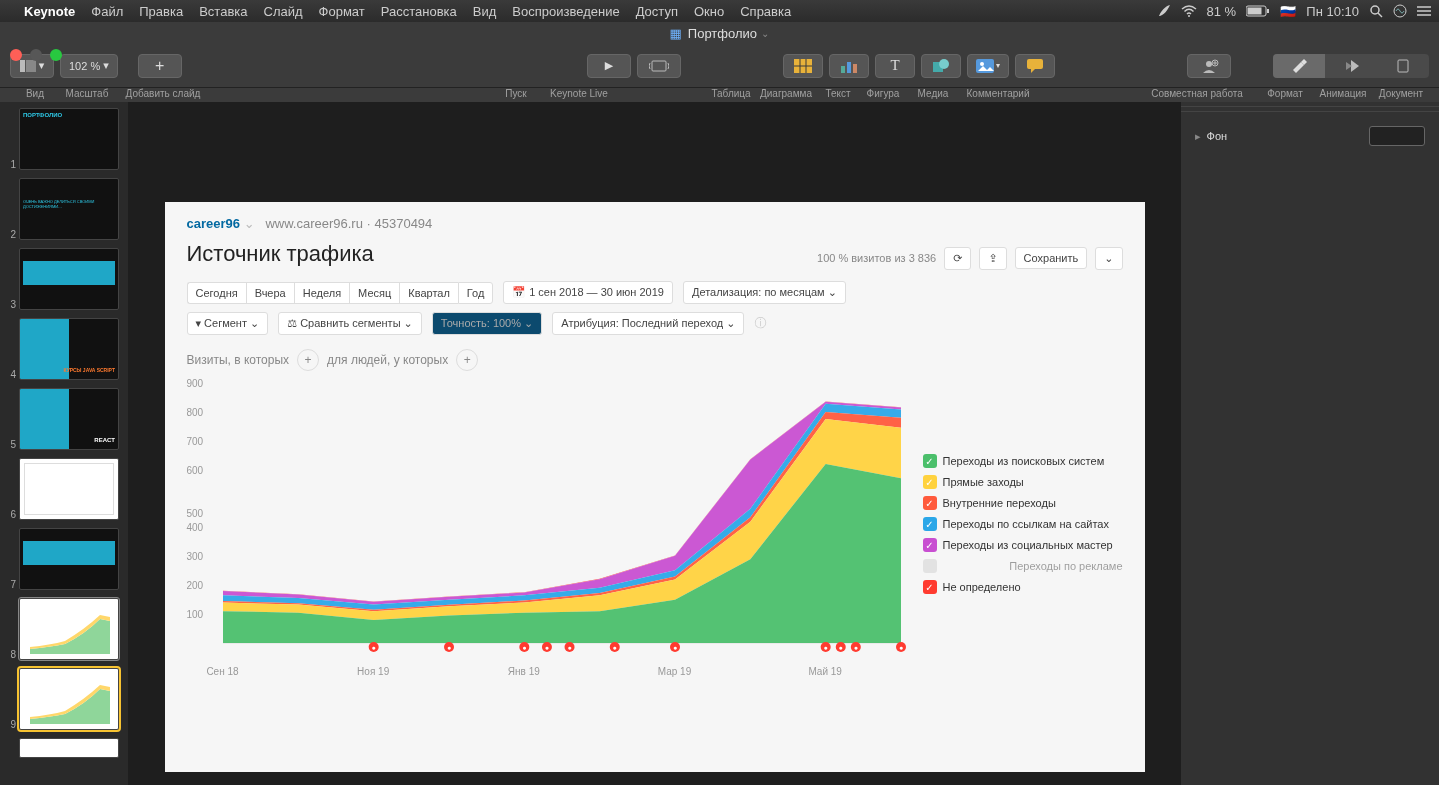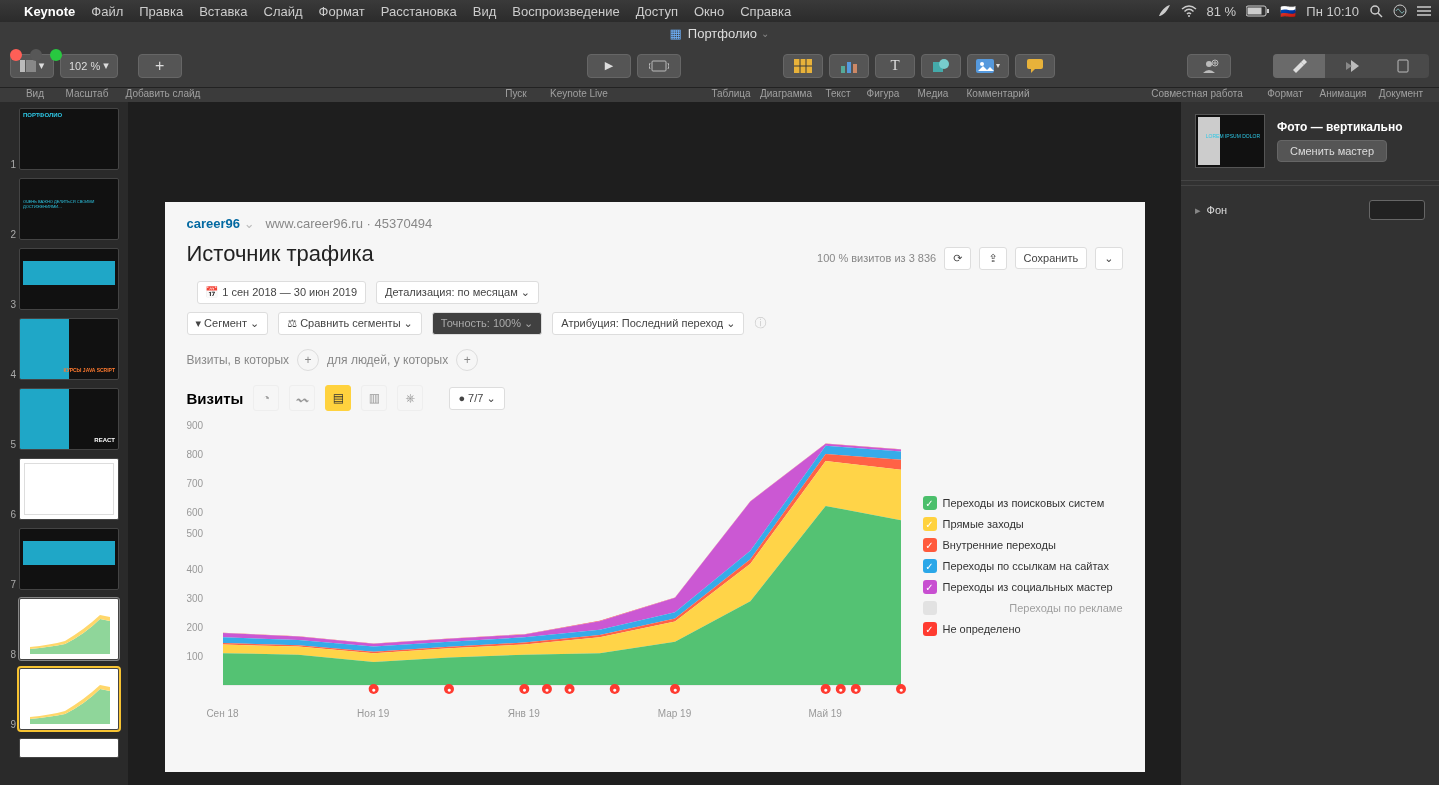--- a/index.html
+++ b/index.html
@@ -363,51 +363,49 @@
           <div class="sl-title">Источник трафика</div>
           <div class="sl-right">
             <span>100 % визитов из 3 836</span>
             <span class="pill">⟳</span>
             <span class="pill">⇪</span>
             <span class="pill">Сохранить</span>
             <span class="pill">⌄</span>
           </div>
         </div>
         <div class="pillrow">
+          <div class="group">
+            <span class="pill">Сегодня</span>
+            <span class="pill">Вчера</span>
+            <span class="pill">Неделя</span>
+            <span class="pill">Месяц</span>
+            <span class="pill">Квартал</span>
+            <span class="pill">Год</span>
+          </div>
           <div class="gap"></div>
           <span class="pill">📅 <span>1 сен 2018 — 30 июн 2019</span></span>
           <div class="gap"></div>
           <span class="pill"><span>Детализация: по месяцам</span> ⌄</span>
         </div>
         <div class="pillrow">
           <span class="pill">▾ <span>Сегмент</span> ⌄</span>
           <div class="gap"></div>
           <span class="pill">⚖ <span>Сравнить сегменты</span> ⌄</span>
           <div class="gap"></div>
-          <span class="pill pillmuted" style="background:#404040"><span>Точность: 100%</span> ⌄</span>
+          <span class="pill pillmuted" style="background:#0c4a6e"><span>Точность: 100%</span> ⌄</span>
           <div class="gap"></div>
           <span class="pill"><span>Атрибуция: Последний переход</span> ⌄</span>
           <div class="gap"></div>
           <span style="color:#ccc">ⓘ</span>
         </div>
         <div class="filterrow">
           <span style="color:#888">Визиты, в которых</span>
           <span class="addbtn">+</span>
           <span style="color:#888">для людей, у которых</span>
           <span class="addbtn">+</span>
-        </div>
-        <div class="metricrow">
-          <span class="metric-title">Визиты</span>
-          <span class="mbtn">◔</span>
-          <span class="mbtn">〰</span>
-          <span class="mbtn active">▤</span>
-          <span class="mbtn">▥</span>
-          <span class="mbtn">⎈</span>
-          <div style="width:6px"></div>
-          <span class="pill">● <span>7/7</span> ⌄</span>
         </div>
 
         <div class="chartwrap">
           <div class="chart" id="chart">
               <svg width="720" height="290" style="position:absolute;left:0;top:0">
                 <line x1="36" y1="266" x2="714" y2="266" stroke="#ddd"></line>
                 <path d="M36 213.7111111111111 L111.33333333333333 217.17777777777778 L186.66666666666666 224.4 L262 219.48888888888888 L337.3333333333333 215.15555555555557 L412.6666666666667 201.86666666666667 L488 178.46666666666667 L563.3333333333334 82.26666666666668 L638.6666666666666 24.48888888888888 L714 30.26666666666668 L714 30.555555555555543 L638.6666666666666 24.77777777777777 L563.3333333333334 82.55555555555554 L488 178.75555555555556 L412.6666666666667 202.15555555555557 L337.3333333333333 215.44444444444446 L262 219.77777777777777 L186.66666666666666 224.6888888888889 L111.33333333333333 217.46666666666667 L36 214 Z" fill="#ff3b30" opacity="0.95"></path>
                 <path d="M36 214 L111.33333333333333 217.46666666666667 L186.66666666666666 224.6888888888889 L262 219.77777777777777 L337.3333333333333 215.44444444444446 L412.6666666666667 202.15555555555557 L488 178.75555555555556 L563.3333333333334 82.55555555555554 L638.6666666666666 24.77777777777777 L714 30.555555555555543 L714 32.57777777777778 L638.6666666666666 26.799999999999983 L563.3333333333334 131.66666666666666 L488 193.2 L412.6666666666667 210.82222222222222 L337.3333333333333 218.33333333333334 L262 222.66666666666669 L186.66666666666666 227.57777777777778 L111.33333333333333 220.93333333333334 L36 218.33333333333334 Z" fill="#c84fd1" opacity="0.95"></path>
                 <path d="M36 218.33333333333334 L111.33333333333333 220.93333333333334 L186.66666666666666 227.57777777777778 L262 222.66666666666669 L337.3333333333333 218.33333333333334 L412.6666666666667 210.82222222222222 L488 193.2 L563.3333333333334 131.66666666666666 L638.6666666666666 26.799999999999983 L714 32.57777777777778 L714 40.66666666666666 L638.6666666666666 34.888888888888914 L563.3333333333334 140.33333333333331 L488 199.55555555555554 L412.6666666666667 216.02222222222224 L337.3333333333333 223.53333333333333 L262 227.86666666666667 L186.66666666666666 232.77777777777777 L111.33333333333333 226.13333333333333 L36 224.11111111111111 Z" fill="#2ba7e8" opacity="0.95"></path>
                 <path d="M36 224.11111111111111 L111.33333333333333 226.13333333333333 L186.66666666666666 232.77777777777777 L262 227.86666666666667 L337.3333333333333 223.53333333333333 L412.6666666666667 216.02222222222224 L488 199.55555555555554 L563.3333333333334 140.33333333333331 L638.6666666666666 34.888888888888914 L714 40.66666666666666 L714 50.7777777777778 L638.6666666666666 42.111111111111086 L563.3333333333334 144.66666666666669 L488 202.44444444444446 L412.6666666666667 218.33333333333334 L337.3333333333333 225.55555555555554 L262 229.3111111111111 L186.66666666666666 234.22222222222223 L111.33333333333333 227.57777777777778 L36 225.55555555555554 Z" fill="#ff5a3c" opacity="0.95"></path>
@@ -433,21 +431,21 @@
                 <text x="653.7333333333332" y="273" font-size="7" fill="#fff" text-anchor="middle">●</text>
                 <circle cx="668.8" cy="270" r="5" fill="#ff3b30"></circle>
                 <text x="668.8" y="273" font-size="7" fill="#fff" text-anchor="middle">●</text>
                 <circle cx="714" cy="270" r="5" fill="#ff3b30"></circle>
                 <text x="714" y="273" font-size="7" fill="#fff" text-anchor="middle">●</text>
               </svg>
               <div class="ylab" style="top:6px">900</div>
               <div class="ylab" style="top:34.888888888888914px">800</div>
               <div class="ylab" style="top:63.77777777777777px">700</div>
               <div class="ylab" style="top:92.66666666666669px">600</div>
-              <div class="ylab" style="top:114px">500</div>
+              <div class="ylab" style="top:136px">500</div>
               <div class="ylab" style="top:150.44444444444446px">400</div>
               <div class="ylab" style="top:179.33333333333334px">300</div>
               <div class="ylab" style="top:208.22222222222223px">200</div>
               <div class="ylab" style="top:237.11111111111111px">100</div>
               <div class="xlab" style="left:36px">Сен 18</div>
               <div class="xlab" style="left:186.66666666666666px">Ноя 19</div>
               <div class="xlab" style="left:337.3333333333333px">Янв 19</div>
               <div class="xlab" style="left:488px">Мар 19</div>
               <div class="xlab" style="left:638.6666666666666px">Май 19</div>
             </div>
@@ -479,30 +477,20 @@
               <div class="legrow" style="">
                 <div class="legchk" style="background:#ff3b30">✓</div>
                 <span>Не определено</span>
               </div>
             </div>
         </div>
       </div>
     </div>
 
     <div class="inspector">
-      <div class="ins-head">
-        <div class="masterthumb">
-          <div style="position:absolute;left:2px;top:2px;width:22px;height:48px;background:#ccc"></div>
-          <div style="position:absolute;right:4px;top:18px;font-size:5px;color:#2ec8e6;line-height:6px">LOREM IPSUM DOLOR</div>
-        </div>
-        <div>
-          <div class="ins-title">Фото — вертикально</div>
-          <div class="btn-grey">Сменить мастер</div>
-        </div>
-      </div>
       <div style="height:1px;background:#444;margin:4px 0"></div>
       <div style="height:1px;background:#444;margin:4px 0"></div>
       <div class="ins-section">
         <div class="disclosure">
           <span style="color:#888">▸</span>
           <span>Фон</span>
           <div class="colorwell"></div>
         </div>
       </div>
     </div>

